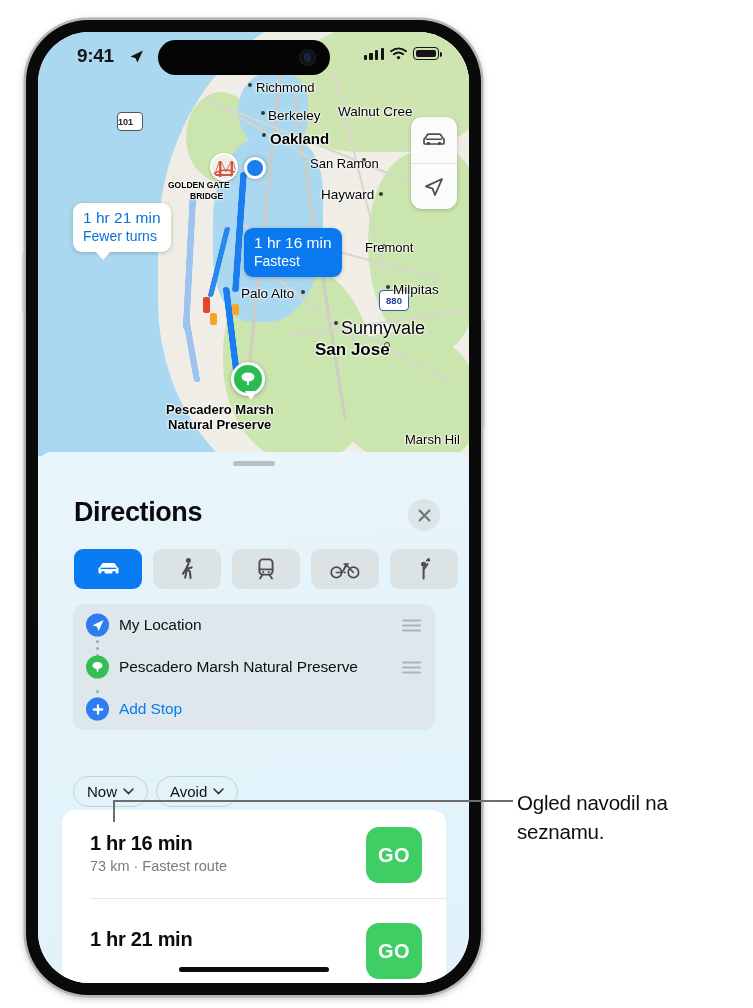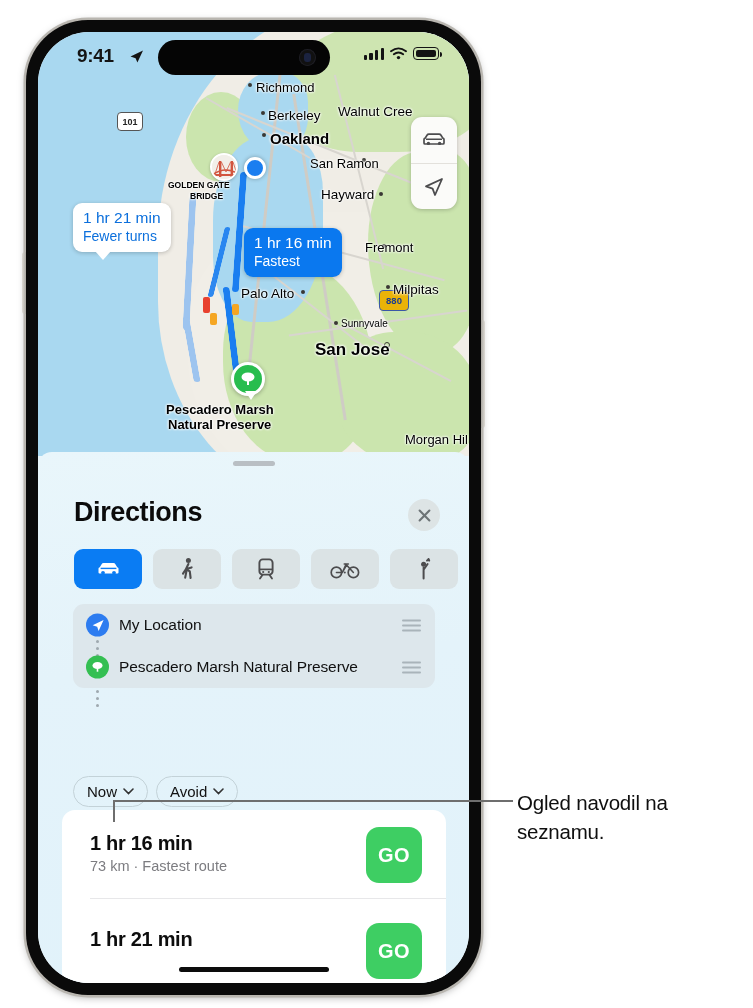--- a/index.html
+++ b/index.html
@@ -352,24 +352,24 @@
 
       <div class="route-alt" style="left:148px;top:160px;height:140px;border-left-width:7px;border-radius:40px 0 0 40px;transform:skewX(-3deg);"></div>
       <div class="route-alt" style="left:150px;top:285px;height:65px;border-left-width:7px;transform:skewX(10deg);"></div>
       <div class="route-main" style="left:198px;top:140px;height:120px;border-left-width:7px;border-radius:40px;transform:skewX(-4deg);"></div>
       <div class="route-main" style="left:190px;top:255px;height:90px;border-left-width:7px;transform:skewX(7deg);"></div>
       <div class="route-main" style="left:178px;top:195px;height:70px;border-left-width:6px;transform:skewX(-14deg);opacity:.9;"></div>
       <div style="position:absolute;left:165px;top:265px;width:7px;height:16px;background:#e8412f;border-radius:2px;"></div>
       <div style="position:absolute;left:172px;top:281px;width:7px;height:12px;background:#f5a623;border-radius:2px;"></div>
       <div style="position:absolute;left:194px;top:272px;width:7px;height:11px;background:#f5a623;border-radius:2px;"></div>
 
-      <div style="position:absolute;left:79px;top:80px;width:26px;height:19px;background:#fff;border:1.5px solid #555;border-radius:4px;display:flex;align-items:center;justify-content:center;font-size:9px;font-weight:bold;color:#222;">
+      <div style="position:absolute;left:79px;top:80px;width:26px;height:19px;background:#fff;border:1.5px solid #555;border-radius:4px;display:flex;align-items:center;justify-content:flex-start;font-size:9px;font-weight:bold;color:#222;">
           <span>101</span>
         </div>
-      <div style="position:absolute;left:341px;top:258px;width:30px;height:21px;background:#eab308;border:1.5px solid #3a58a8;border-radius:4px;display:flex;align-items:center;justify-content:center;font-size:9.5px;font-weight:bold;color:#1b3e8f;">
+      <div style="position:absolute;left:341px;top:258px;width:30px;height:21px;background:#ffffff;border:1.5px solid #3a58a8;border-radius:4px;display:flex;align-items:center;justify-content:center;font-size:9.5px;font-weight:bold;color:#1b3e8f;">
           <span>880</span>
         </div>
 
       <div class="city-dot" style="left:210px;top:51px;"></div>
       <div class="city-dot" style="left:223px;top:79px;"></div>
       <div class="city-dot" style="left:224px;top:101px;"></div>
       <div class="city-dot" style="left:324px;top:126px;"></div>
       <div class="city-dot" style="left:341px;top:160px;"></div>
       <div class="city-dot" style="left:344px;top:212px;"></div>
       <div class="city-dot" style="left:348px;top:253px;"></div>
@@ -401,23 +401,23 @@
           <div class="map-label" style="left: 218px; top: 48px; font-size: 13px; font-weight: 400;">Richmond</div>
           <div class="map-label" style="left: 230px; top: 76px; font-size: 13.5px; font-weight: 400;">Berkeley</div>
           <div class="map-label" style="left: 300px; top: 72px; font-size: 13.5px; font-weight: 400;">Walnut Cree</div>
           <div class="map-label" style="left: 232px; top: 98px; font-size: 15px; font-weight: bold;">Oakland</div>
           <div class="map-label" style="left: 272px; top: 124px; font-size: 13px; font-weight: 400;">San Ramon</div>
           <div class="map-label" style="left: 283px; top: 155px; font-size: 13.5px; font-weight: 400;">Hayward</div>
           <div class="map-label" style="left: 213px; top: 211px; font-size: 13px; font-weight: 400;">San Mateo</div>
           <div class="map-label" style="left: 327px; top: 208px; font-size: 13px; font-weight: 400;">Fremont</div>
           <div class="map-label" style="left: 203px; top: 254px; font-size: 13.5px; font-weight: 400;">Palo Alto</div>
           <div class="map-label" style="left: 355px; top: 250px; font-size: 13.5px; font-weight: 400;">Milpitas</div>
-          <div class="map-label" style="left: 303px; top: 286px; font-size: 10px; font-weight: 400;">Sunnyvale</div>
+          <div class="map-label" style="left: 303px; top: 286px; font-size: 18px; font-weight: 400;">Sunnyvale</div>
           <div class="map-label" style="left: 277px; top: 308px; font-size: 17px; font-weight: bold;">San Jose</div>
-          <div class="map-label" style="left: 367px; top: 400px; font-size: 13px; font-weight: 400;">Morgan Hil</div>
+          <div class="map-label" style="left: 367px; top: 400px; font-size: 13px; font-weight: 400;">Marsh Hil</div>
           <div class="map-label" style="left: 130px; top: 148px; font-size: 8.5px; font-weight: bold; text-align: right;">GOLDEN GATE</div>
           <div class="map-label" style="left: 152px; top: 159px; font-size: 8.5px; font-weight: bold;">BRIDGE</div>
           <div class="map-label" style="left: 128px; top: 370px; font-size: 13px; font-weight: bold;">Pescadero Marsh</div>
           <div class="map-label" style="left: 130px; top: 385px; font-size: 13px; font-weight: bold;">Natural Preserve</div>
         </div>
 
       <div class="callout callout-white" style="left:35px;top:171px;">
         <div class="c-t">1 hr 21 min</div>
         <div class="c-s">Fewer turns</div>
       </div>
@@ -556,20 +556,29 @@
               <i></i>
               <i></i>
             </div>
         </div>
         <div class="dots-conn" style="top:86px;">
             <i></i>
             <i></i>
             <i></i>
           </div>
 
+        <div class="rrow">
+          <div class="rline"></div>
+          <div class="rrow-ico ico-plus">
+            <svg width="14" height="14" viewBox="0 0 14 14">
+                <path d="M7 2.8 L7 11.2 M2.8 7 L11.2 7" stroke="#fff" stroke-width="2.3" stroke-linecap="round"></path>
+              </svg>
+          </div>
+          <div class="rrow-txt link">Add Stop</div>
+        </div>
       </div>
 
       <div class="pills">
         <div class="pill">
           <span>Now</span>
           <svg width="11" height="7" viewBox="0 0 11 7">
               <path d="M1 1 L5.5 5.6 L10 1" stroke="#333" stroke-width="1.6" fill="none" stroke-linecap="round"></path>
             </svg>
         </div>
         <div class="pill">

